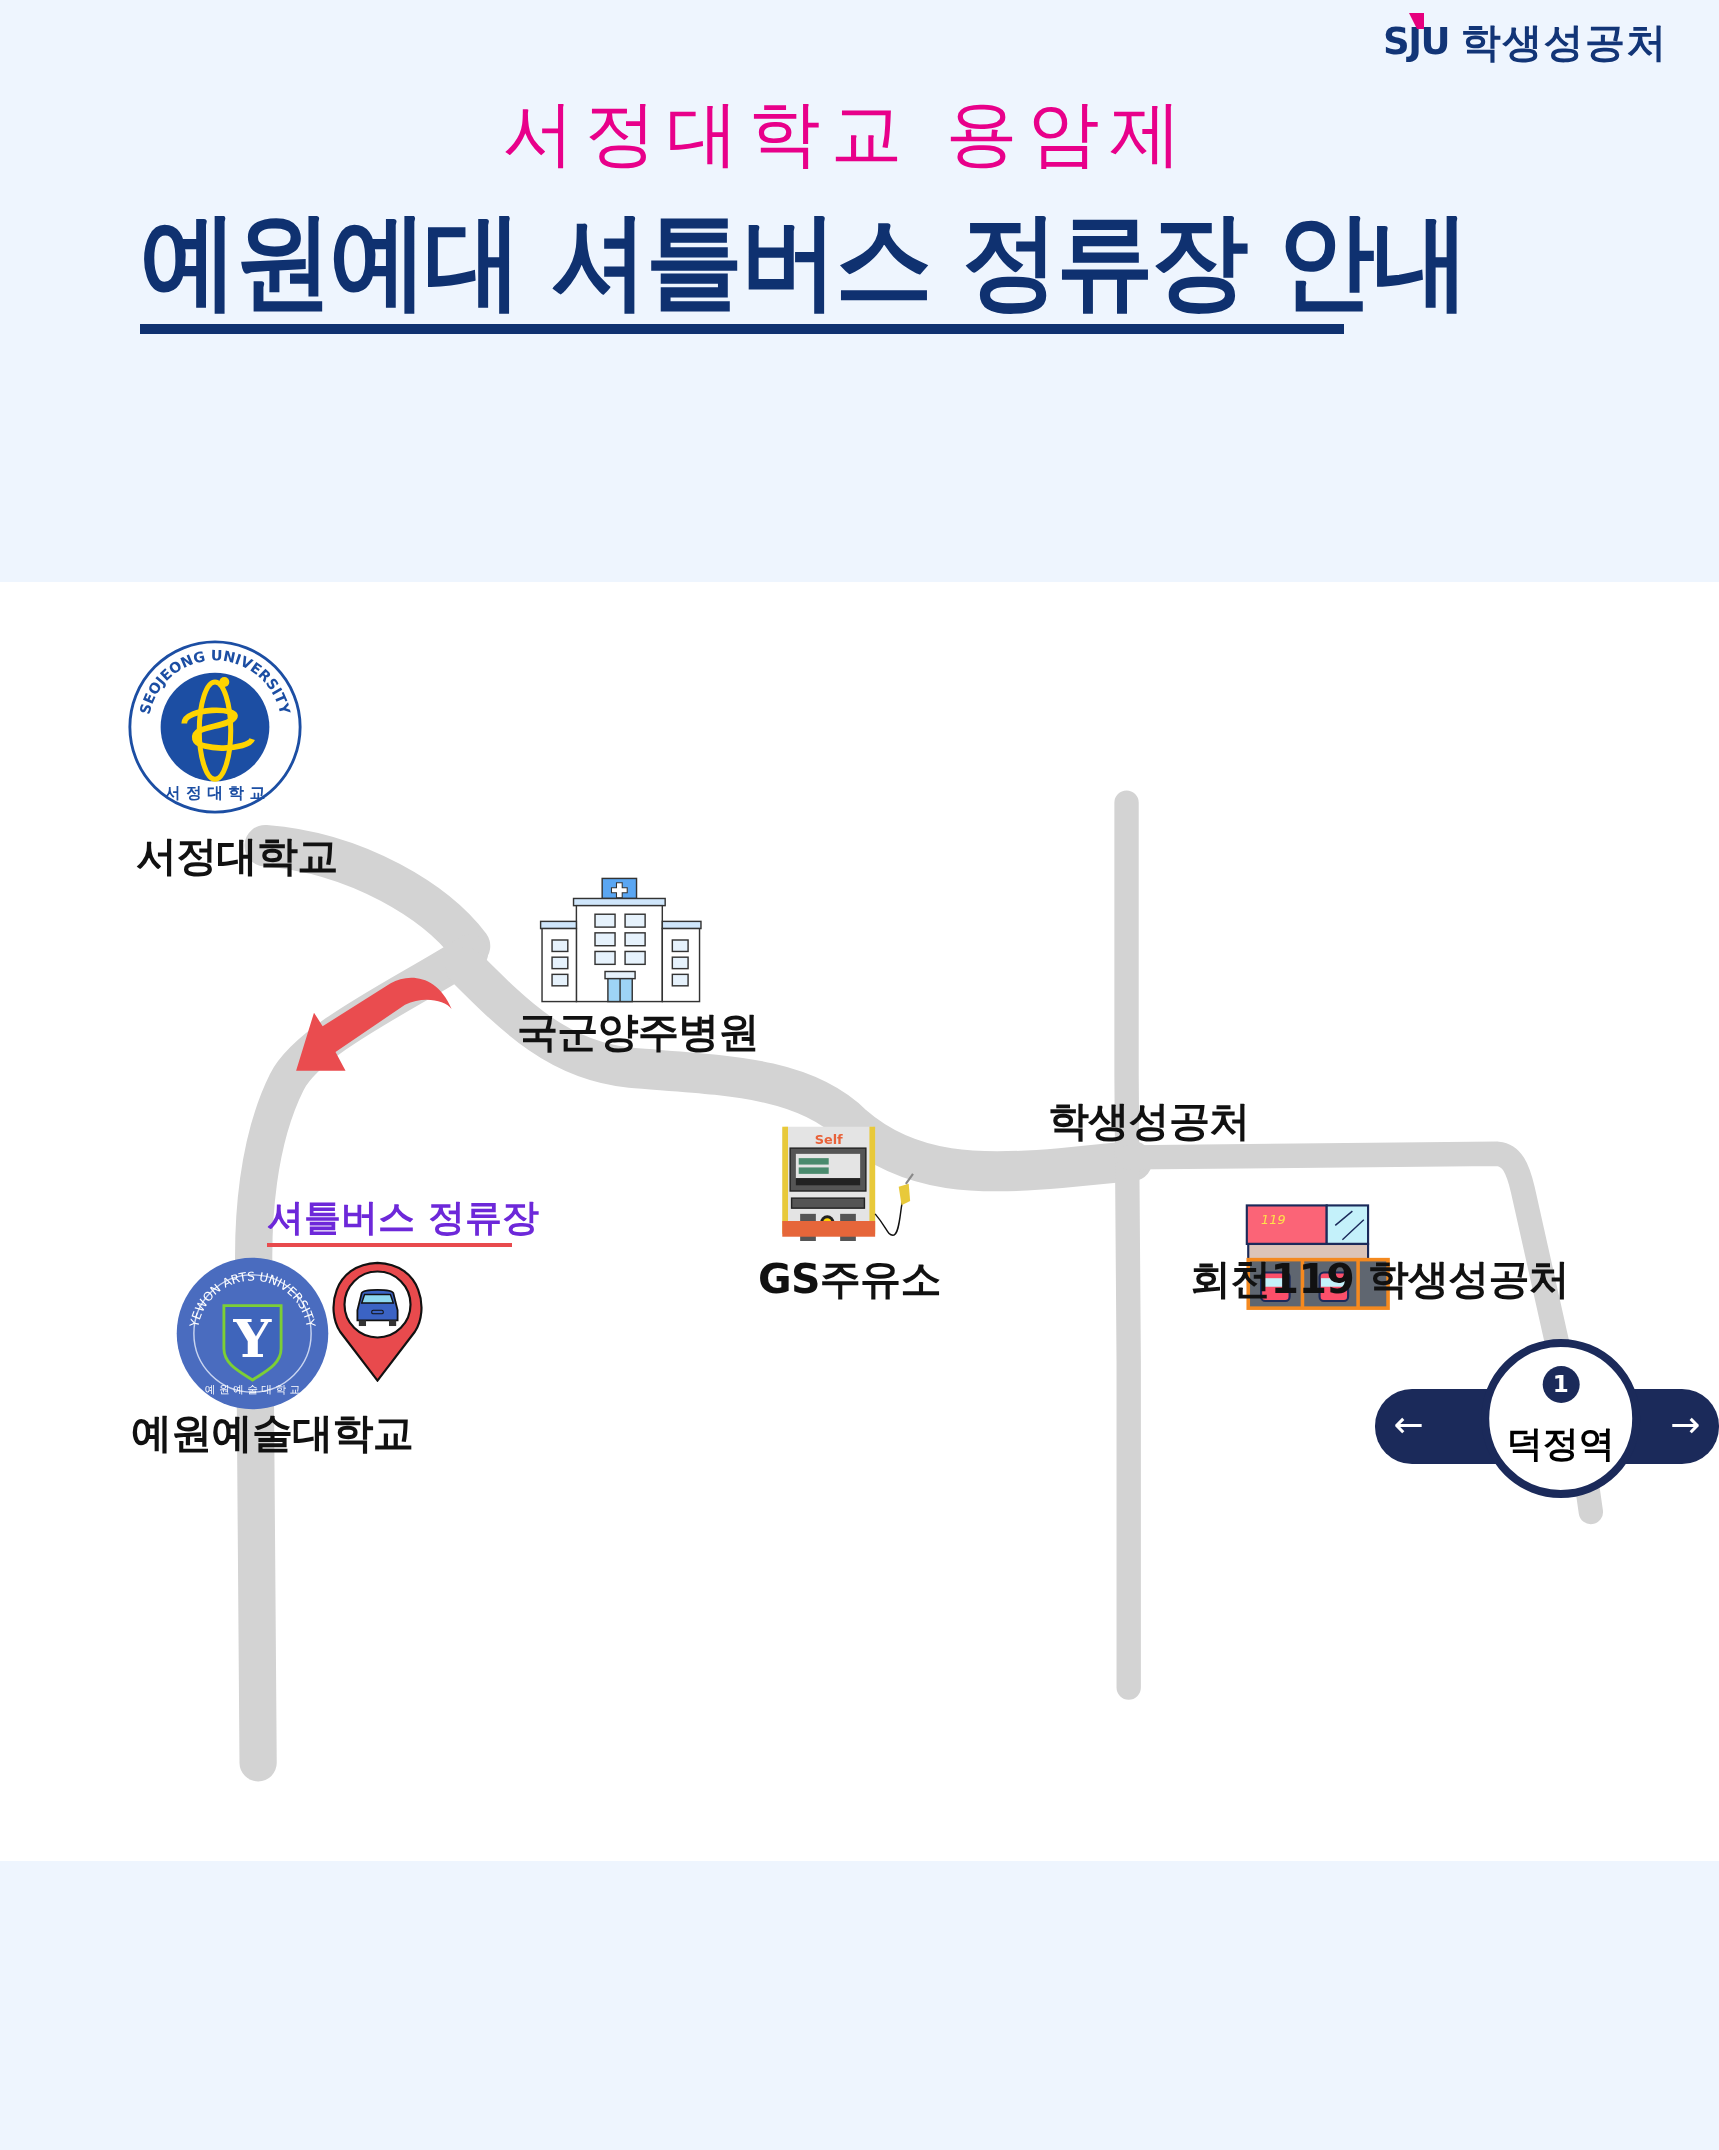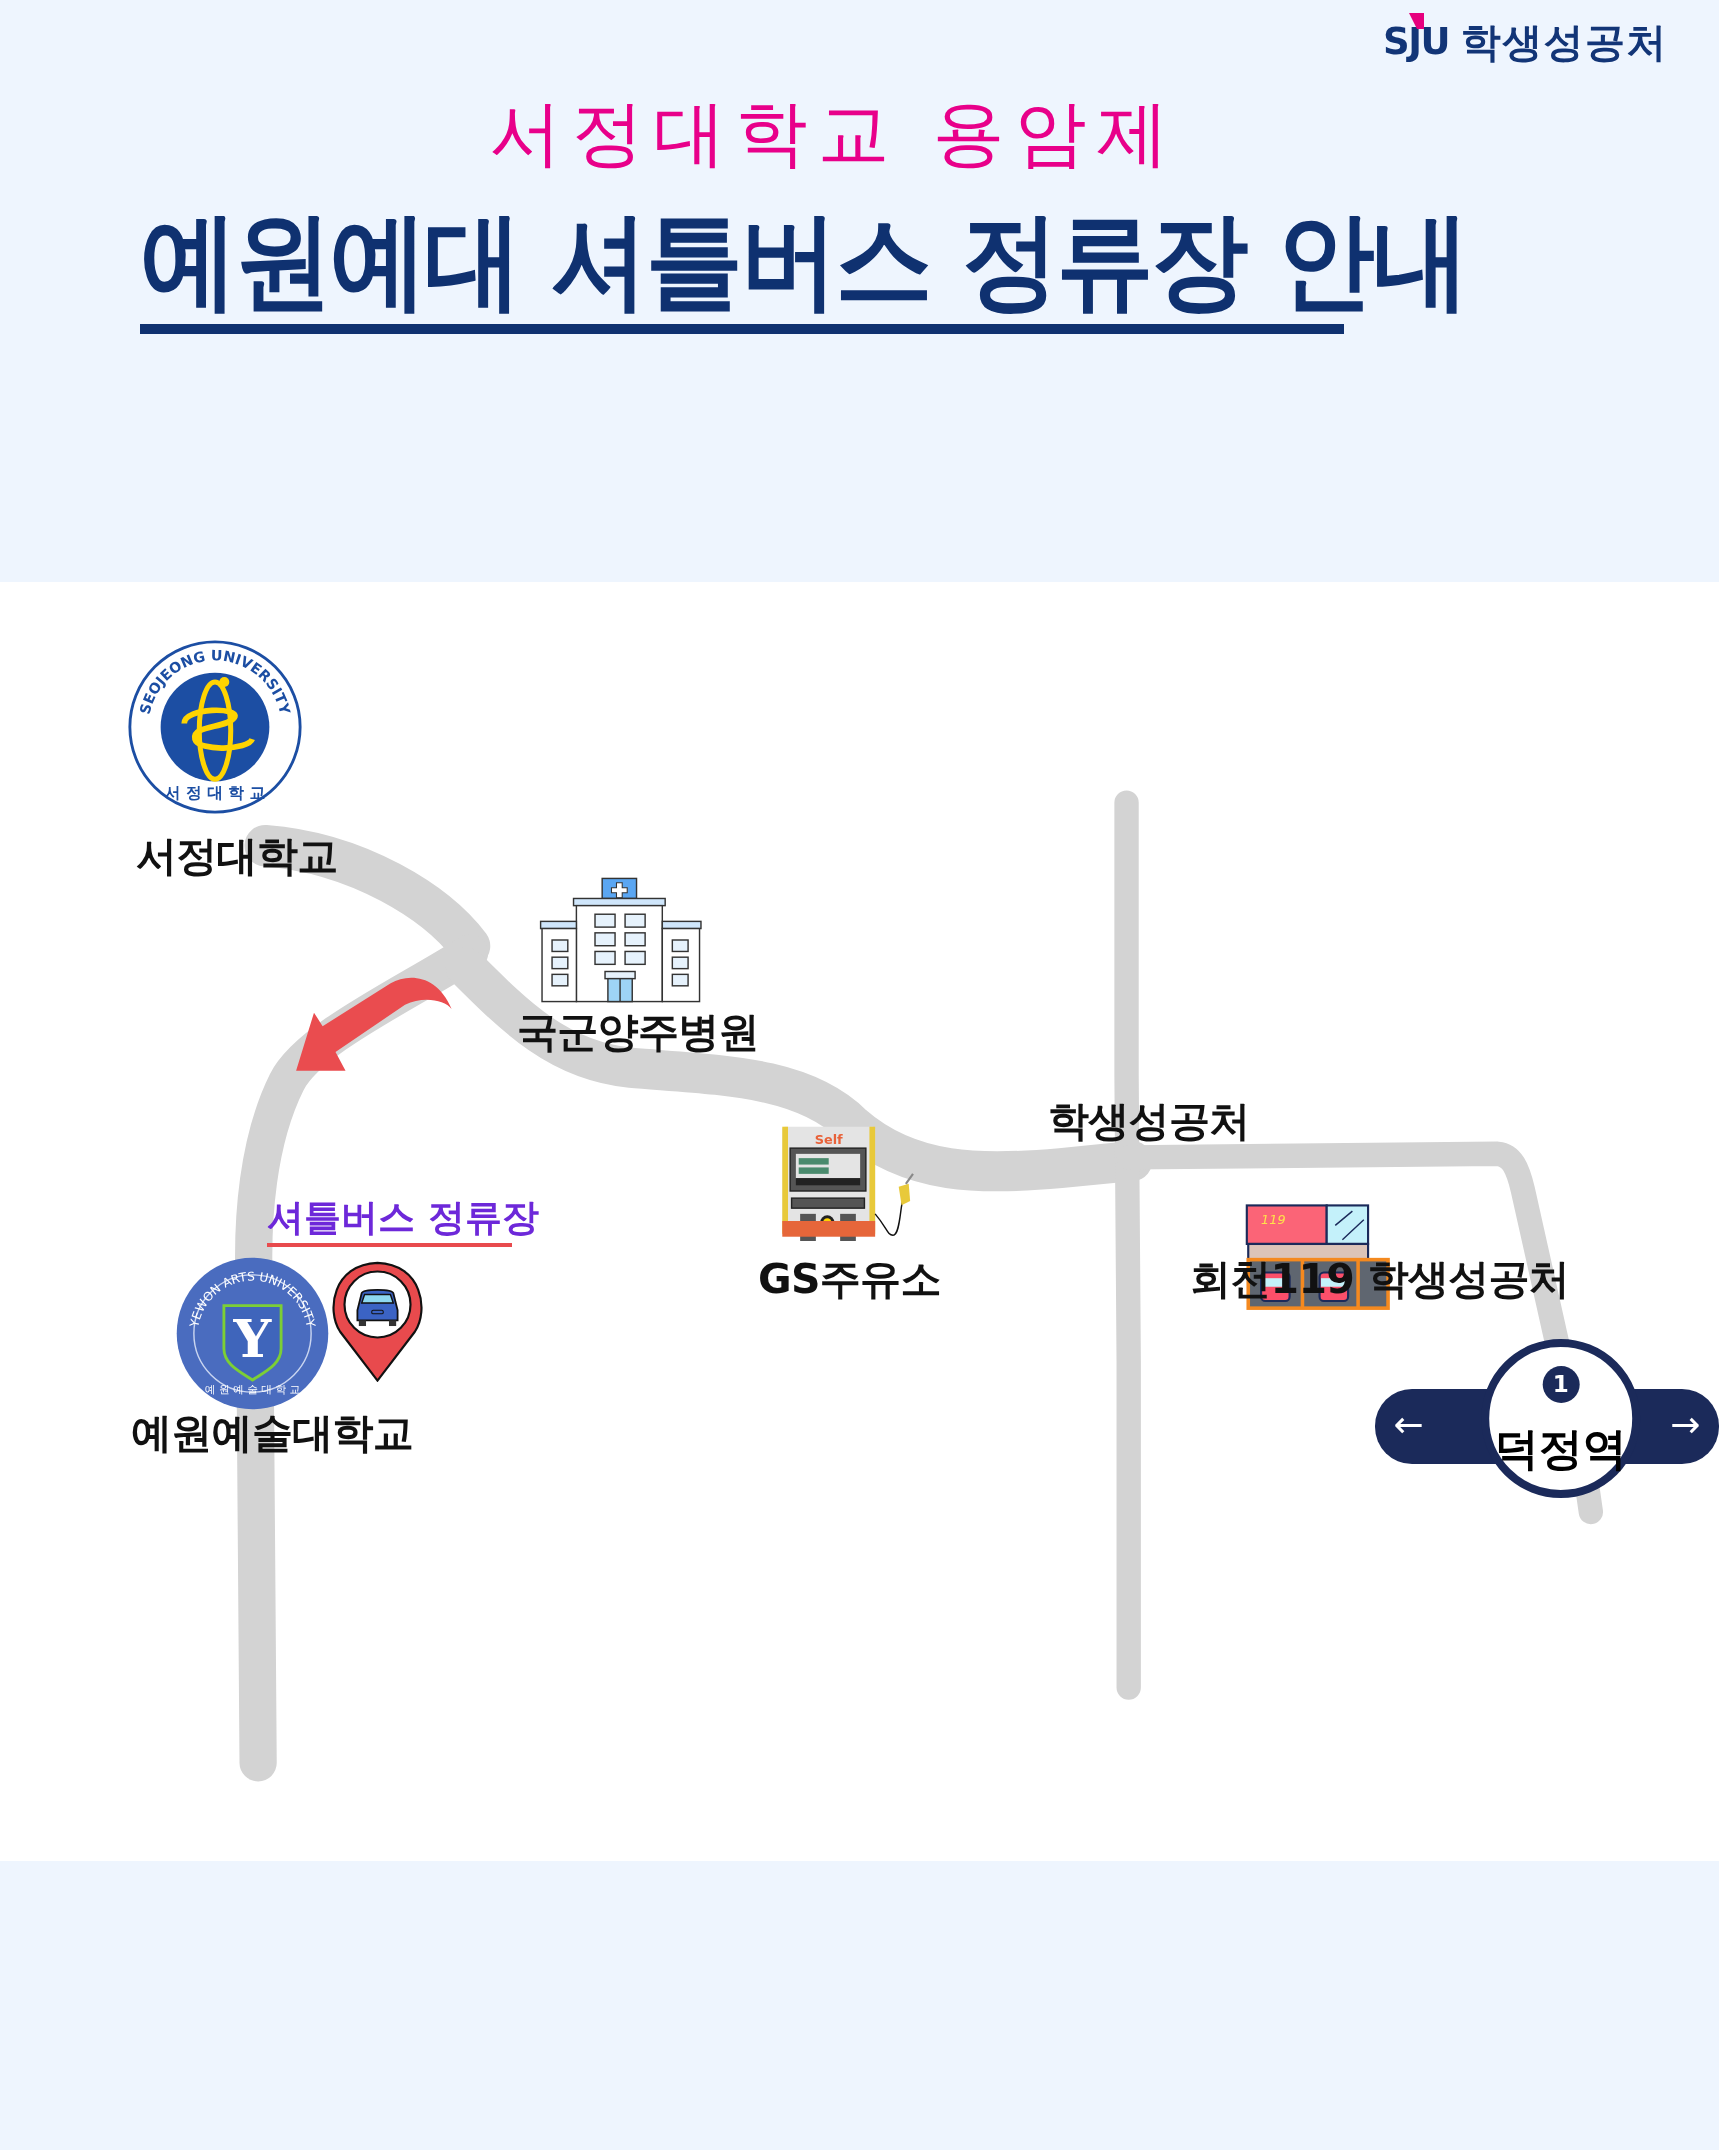--- a/index.html
+++ b/index.html
@@ -3,36 +3,36 @@
 <meta charset="utf-8">
 <style>
   html, body { margin:0; padding:0; }
   body { width:1720px; height:2151px; background:#eef5fe; position:relative; overflow:hidden;
          font-family:"DejaVu Sans", "Liberation Sans", sans-serif; }
   .abs { position:absolute; }
   .logo { left:1383px; top:21.5px; display:flex; align-items:center; gap:11.5px; }
   .logo-mark { font-family:"DejaVu Sans", sans-serif; font-weight:700; font-size:37px; color:#123577; letter-spacing:-1.4px; position:relative; line-height:1; }
   .logo-mark .flag { position:absolute; left:26px; top:-10px; width:0; height:0; border-left:8.6px solid transparent; border-top:16px solid #e6007e; border-right:7.2px solid #e6007e; }
   .logo-text { font-weight:700; font-size:40px; color:#123577; letter-spacing:1.4px; line-height:1; }
-  .subtitle { left:4px; width:1660px; top:86px; text-align:center; color:#e8008a; font-size:72px; letter-spacing:10px; font-weight:400; }
+  .subtitle { left:17px; width:1660px; top:86px; text-align:center; color:#e8008a; font-size:72px; letter-spacing:10px; font-weight:400; }
   .title-wrap { left:140px; top:208px; }
   .title { font-size:106px; font-weight:900; color:#0f3170; letter-spacing:-2.9px; line-height:1; white-space:nowrap; transform:scaleX(0.92); transform-origin:left top; }
   .title-underline { position:absolute; left:0; top:116px; width:1204px; height:10px; background:#0f3170; }
   .map { left:0; top:582px; width:1720px; height:1279px; background:#ffffff; }
   .map svg.roads { position:absolute; left:0; top:0; }
   .label { position:absolute; font-family:"DejaVu Sans", sans-serif; font-weight:700; color:#111; font-size:41px; letter-spacing:-0.7px; white-space:nowrap; }
   .shuttle-label { position:absolute; left:267px; top:1193px; color:#6d28d9; font-weight:700; font-size:37px; white-space:nowrap; }
   .shuttle-underline { position:absolute; left:267px; top:1243px; width:245px; height:3.6px; background:#e84a4d; }
   .station { position:absolute; left:1375px; top:1339px; width:344px; height:179px; }
   .station .bar { position:absolute; top:50px; height:75px; background:#1b2a5a; }
   .station .bar.left { left:0; width:143px; border-radius:37px 0 0 37px; }
   .station .bar.right { right:0; width:143px; border-radius:0 37px 37px 0; }
   .station .circle { position:absolute; left:99px; top:0; width:143px; height:143px; border-radius:50%; background:#fff; border:8px solid #1b2a5a; transform:translateX(7.2px); }
   .station .num { position:absolute; left:50%; top:18.6px; transform:translateX(-50%); width:37px; height:37px; border-radius:50%; background:#1b2a5a; color:#fff; font-weight:700; font-size:23px; text-align:center; line-height:37px; }
-  .station .name { position:absolute; left:0; width:100%; top:73px; text-align:center; font-weight:900; font-size:44px; color:#000; }
+  .station .name { position:absolute; left:0; width:100%; top:73px; text-align:center; font-weight:900; font-size:36px; color:#000; }
   .station .arrow { position:absolute; top:67px; color:#fff; font-size:36px; line-height:37px; }
 </style>
 </head>
 <body>
 
 <div class="abs logo">
   <span class="logo-mark"><span class="flag"></span><span>SJU</span></span>
   <span class="logo-text">학생성공처</span>
 </div>
 

